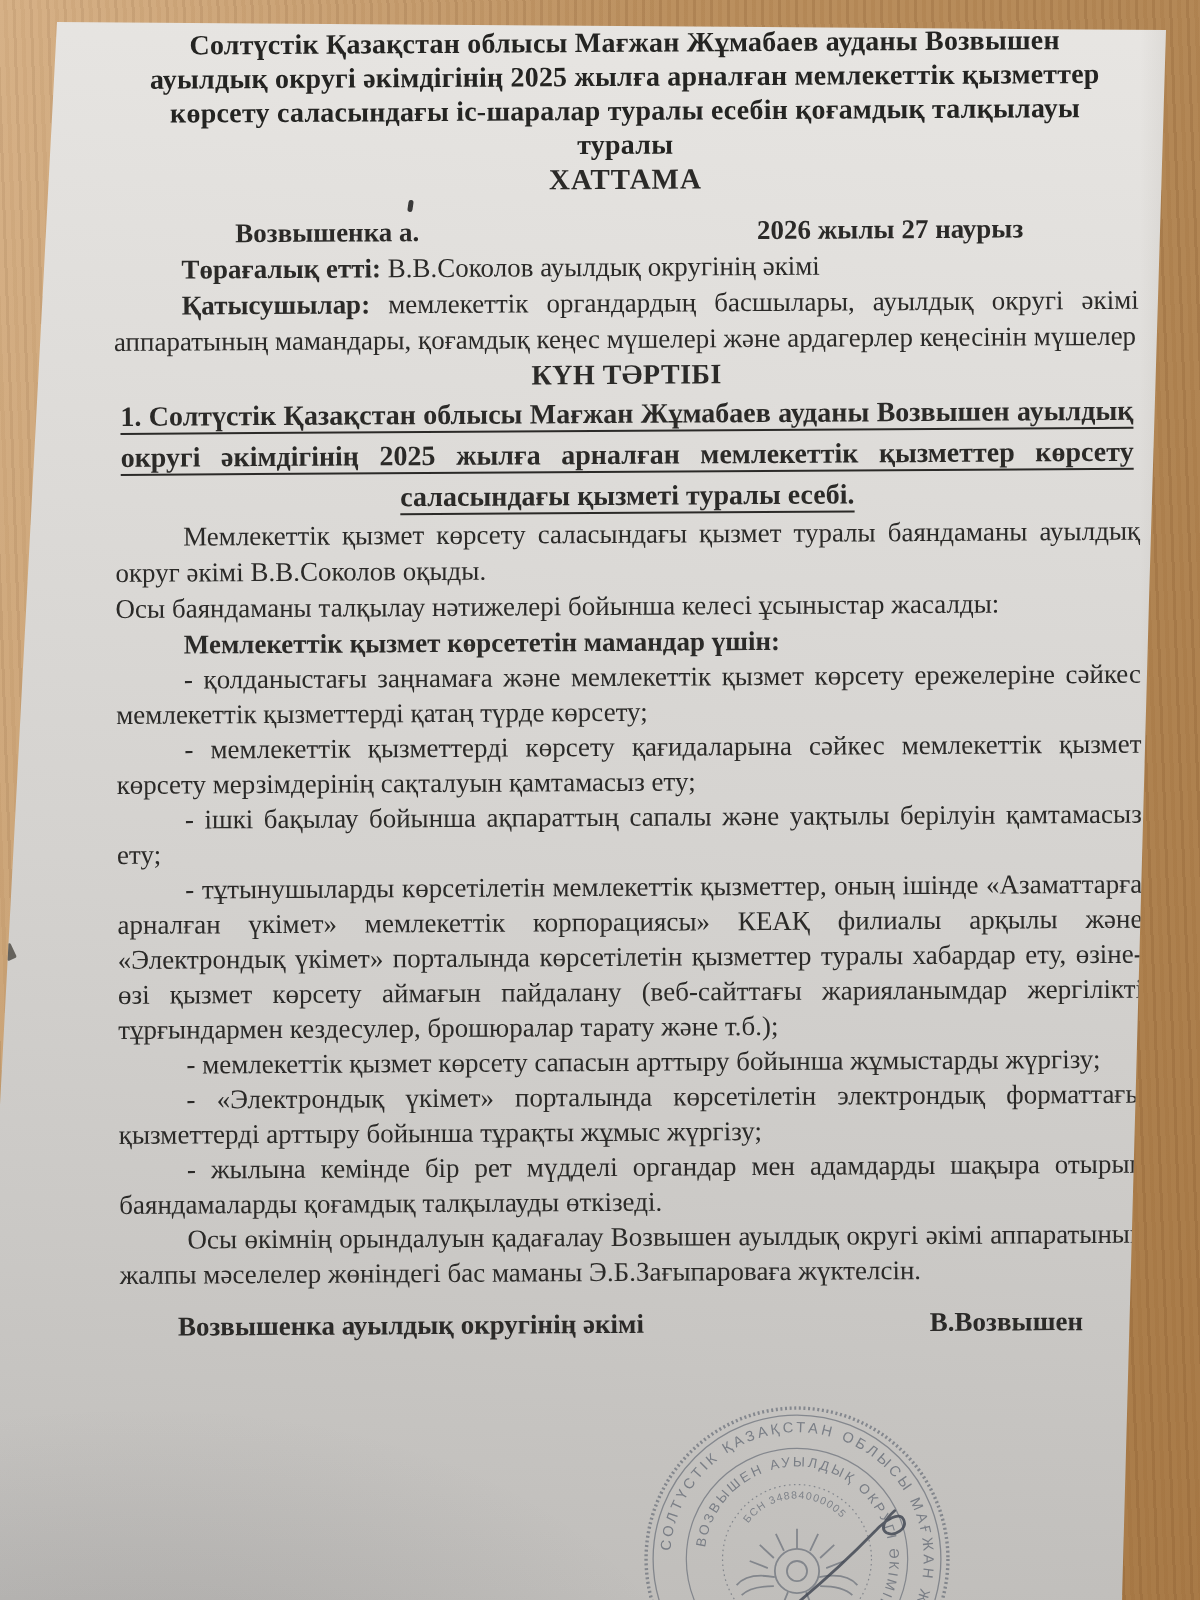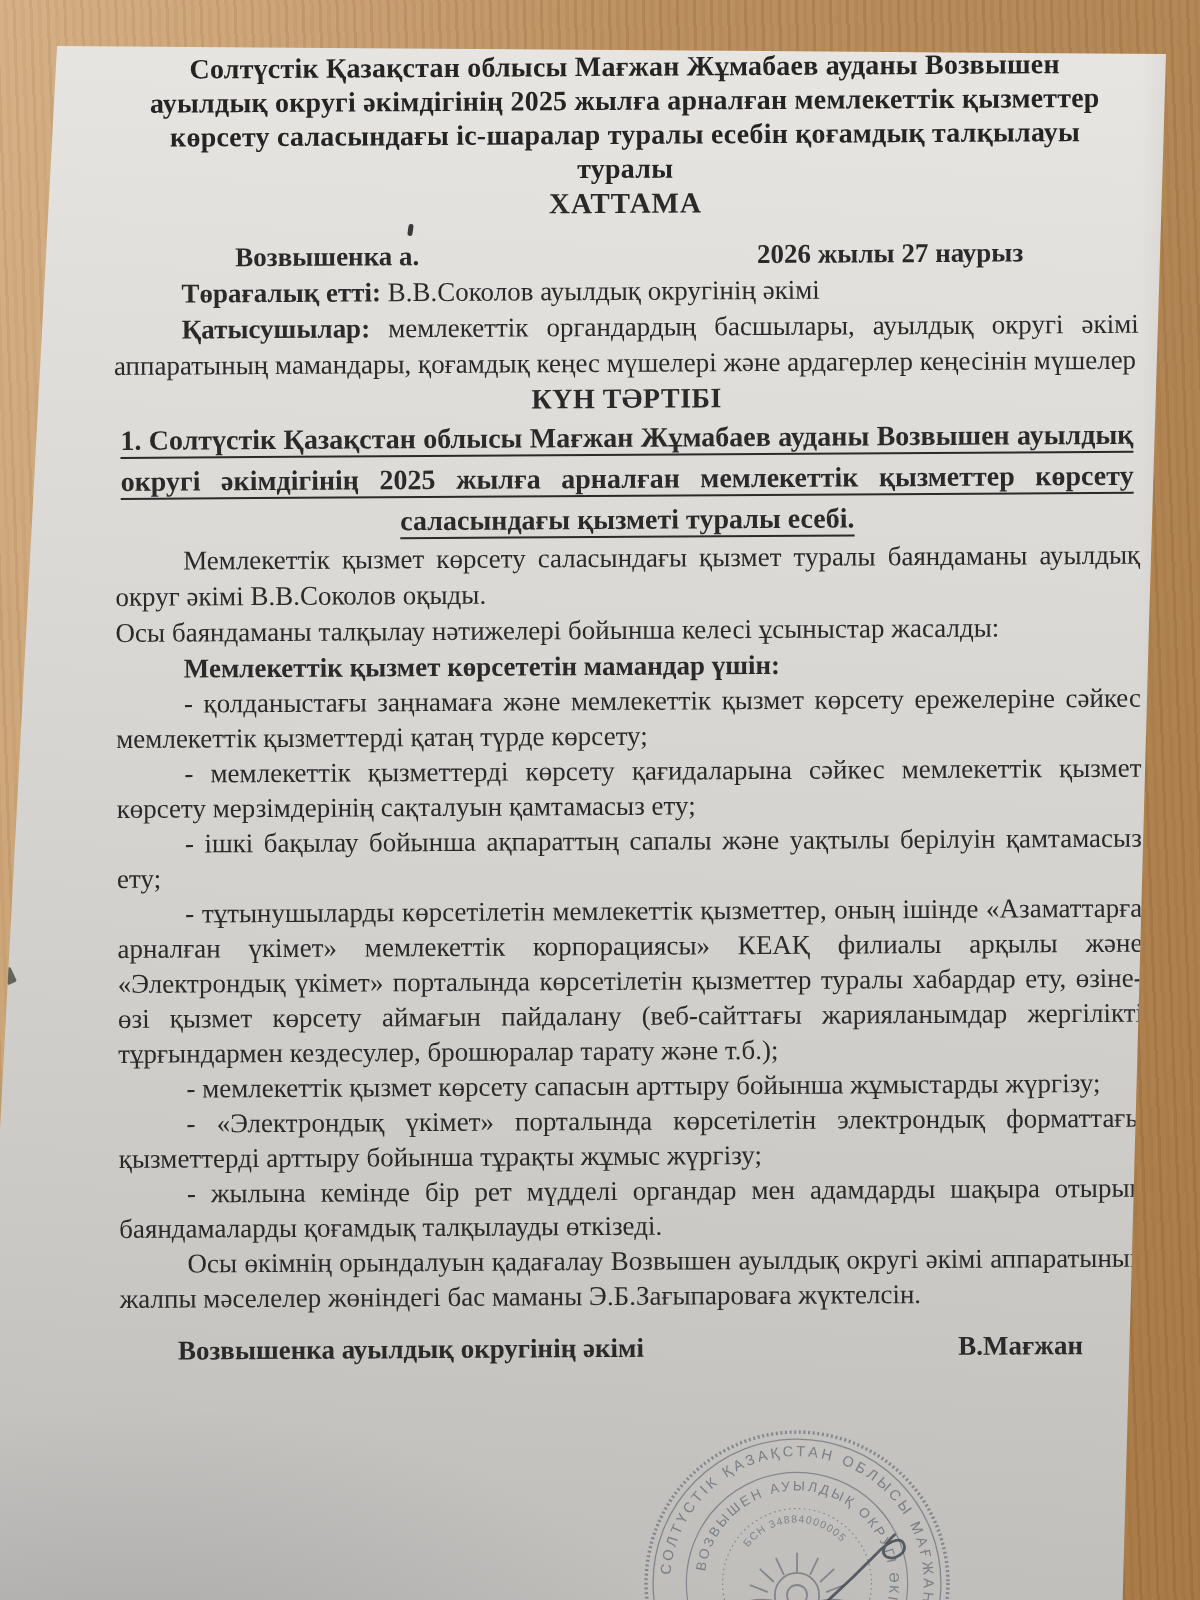--- a/index.html
+++ b/index.html
@@ -14,21 +14,20 @@
       linear-gradient(100deg, rgba(255,232,200,.28) 0%, rgba(255,232,200,0) 45%),
       repeating-linear-gradient(88deg,
         rgba(112,66,26,.16) 0 3px, rgba(0,0,0,0) 3px 8px,
         rgba(142,92,42,.12) 8px 12px, rgba(0,0,0,0) 12px 17px),
       linear-gradient(115deg,#c79c6e 0%,#bb905f 35%,#b18553 70%,#a87a47 100%);
   }
   
   .paper-wrap{
     position:absolute;inset:0;
     clip-path:polygon(57px 22px,1166px 30px,1149px 600px,1122px 1600px,0px 1600px,0px 1105px);
-    margin-top:24px;
   }
   .paper-bg{
     position:absolute;inset:0;
     background:
       radial-gradient(900px 520px at 12% 108%, rgba(62,62,68,.16), rgba(0,0,0,0) 62%),
       linear-gradient(270deg, rgba(90,78,66,.16) 0%, rgba(0,0,0,0) 5%),
       linear-gradient(183deg,#e8e6e3 0%,#dedcd9 28%,#d4d2cf 55%,#cac8c5 78%,#bfbdba 100%);
   }
   .content{
     position:absolute;left:42px;top:26px;width:1105px;
@@ -101,21 +100,21 @@
     <p class="rec">- ішкі бақылау бойынша ақпараттың сапалы және уақтылы берілуін қамтамасыз ету;</p>
     <p class="rec">- тұтынушыларды көрсетілетін мемлекеттік қызметтер, оның ішінде «Азаматтарға арналған үкімет» мемлекеттік корпорациясы» КЕАҚ филиалы арқылы және «Электрондық үкімет» порталында көрсетілетін қызметтер туралы хабардар ету, өзіне-өзі қызмет көрсету аймағын пайдалану (веб-сайттағы жарияланымдар жергілікті тұрғындармен кездесулер, брошюралар тарату және т.б.);</p>
     <p class="rec">- мемлекеттік қызмет көрсету сапасын арттыру бойынша жұмыстарды жүргізу;</p>
     <p class="rec">- «Электрондық үкімет» порталында көрсетілетін электрондық форматтағы қызметтерді арттыру бойынша тұрақты жұмыс жүргізу;</p>
     <p class="rec">- жылына кемінде бір рет мүдделі органдар мен адамдарды шақыра отырып баяндамаларды қоғамдық талқылауды өткізеді.</p>
 
     <p class="closing">Осы өкімнің орындалуын қадағалау Возвышен ауылдық округі әкімі аппаратының жалпы мәселелер жөніндегі бас маманы Э.Б.Зағыпароваға жүктелсін.</p>
 
     <div class="sign-row">
       <span>Возвышенка ауылдық округінің әкімі</span>
-      <span>В.Мағжан</span>
+      <span>В.Возвышен</span>
     </div>
   </div>
 
   <svg class="stamp" viewBox="0 0 320 320">
     <defs>
       <path id="ringOuter" d="M160,160 m-126,0 a126,126 0 1,1 252,0 a126,126 0 1,1 -252,0"></path>
       <path id="ringInner" d="M160,160 m-92,0 a92,92 0 1,1 184,0 a92,92 0 1,1 -184,0"></path>
       <path id="ringBsn" d="M160,160 m-60,0 a60,60 0 1,1 120,0 a60,60 0 1,1 -120,0"></path>
     </defs>
     <g fill="none" stroke="#5d6470" opacity="0.62">

